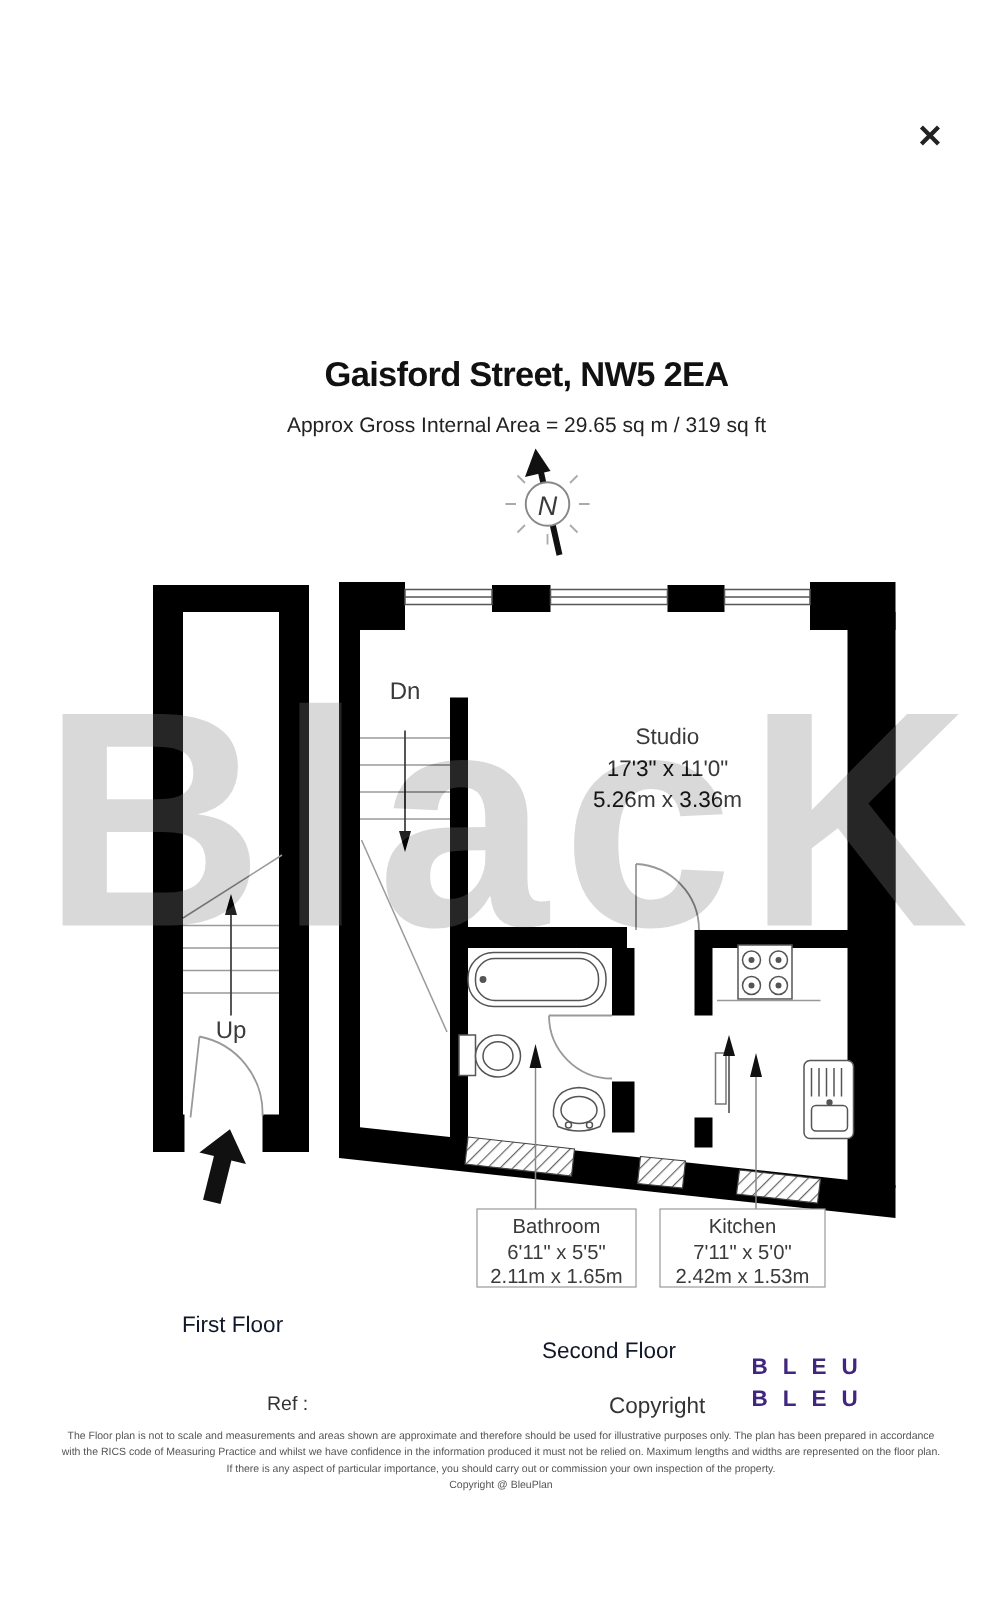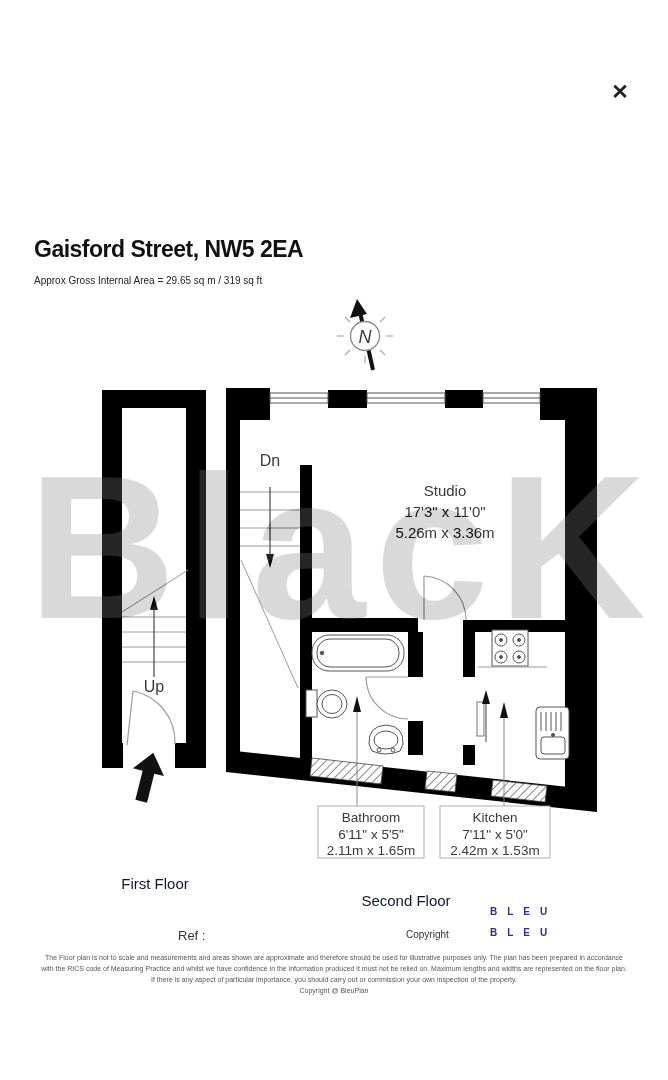--- a/index.html
+++ b/index.html
@@ -5,36 +5,36 @@
   html,body{margin:0;padding:0;background:#fff;}
   body{font-family:"Liberation Sans",sans-serif;}
   .page{position:relative;width:668px;height:1080px;background:#fff;overflow:hidden;}
 
   .close-btn{position:absolute;left:606px;top:78px;width:28px;height:28px;
     font-size:21px;font-weight:bold;color:#222;text-align:center;line-height:28px;cursor:pointer;}
 
   .page-title{position:absolute;left:67px;top:98px;width:560px;
     font-size:35px;font-weight:bold;letter-spacing:-1.5px;color:#1d1d1d;}
 
-  .plan-header{position:absolute;left:34px;top:236px;width:634px;text-align:left;color:#111;}
+  .plan-header{position:absolute;left:34px;top:236px;width:634px;text-align:center;color:#111;}
   .plan-title{font-size:23px;font-weight:bold;letter-spacing:-0.5px;}
-  .plan-subtitle{margin-top:12px;font-size:10px;color:#222;}
+  .plan-subtitle{margin-top:12px;font-size:14px;color:#222;}
 
   .compass{position:absolute;left:333px;top:294px;}
 
   .plan-svg{position:absolute;left:0;top:380px;}
 
   .floor-label{position:absolute;top:875px;font-size:15px;color:#0f172a;text-align:center;}
   .floor-label.first{left:95px;width:120px;}
   .floor-label.second{left:330px;width:152px;margin-top:17px;}
 
   .ref-label{position:absolute;left:178px;top:928px;font-size:13px;color:#333;}
-  .copyright-label{position:absolute;left:406px;top:929px;font-size:10px;color:#333;}
-  .logo{position:absolute;left:490px;top:901px;color:#41267e;font-weight:bold;
-    font-size:10px;letter-spacing:10px;line-height:21px;}
+  .copyright-label{position:absolute;left:406px;top:929px;font-size:15px;color:#333;}
+  .logo{position:absolute;left:501px;top:901px;color:#41267e;font-weight:bold;
+    font-size:15px;letter-spacing:10px;line-height:21px;}
 
   .disclaimer{position:absolute;left:0;top:952px;width:668px;text-align:center;
     font-size:7px;line-height:11px;color:#555;white-space:nowrap;}
 
   .watermark{position:absolute;left:28px;top:436px;width:618px;height:220px;
     display:flex;justify-content:space-between;align-items:center;
     font-size:205px;line-height:205px;font-weight:bold;color:#262626;
     mix-blend-mode:difference;pointer-events:none;}
 
   svg text{font-family:"Liberation Sans",sans-serif;fill:#3a3a3a;}

